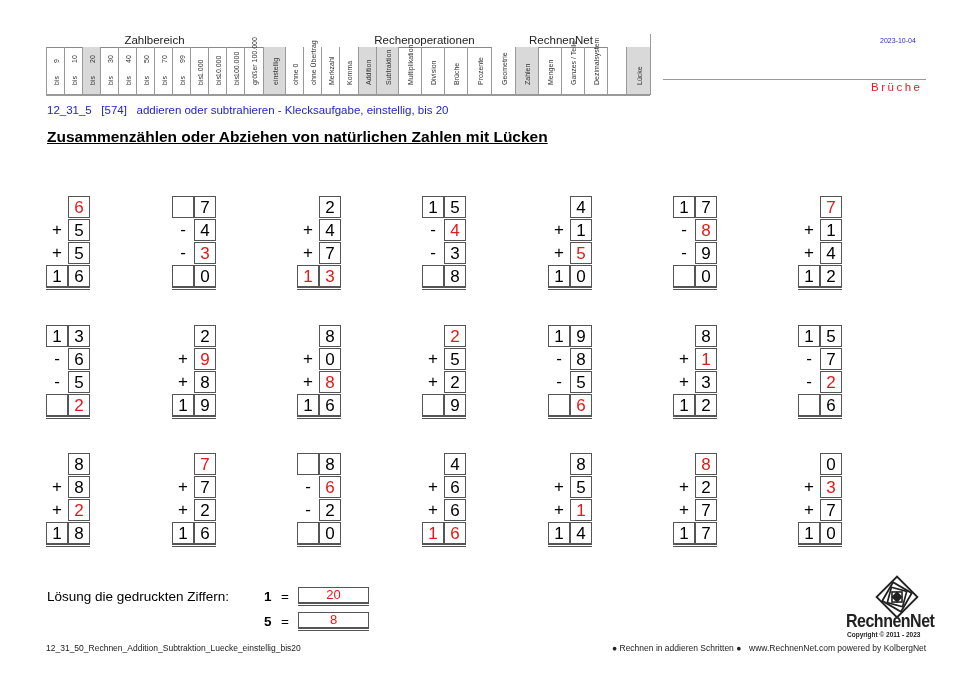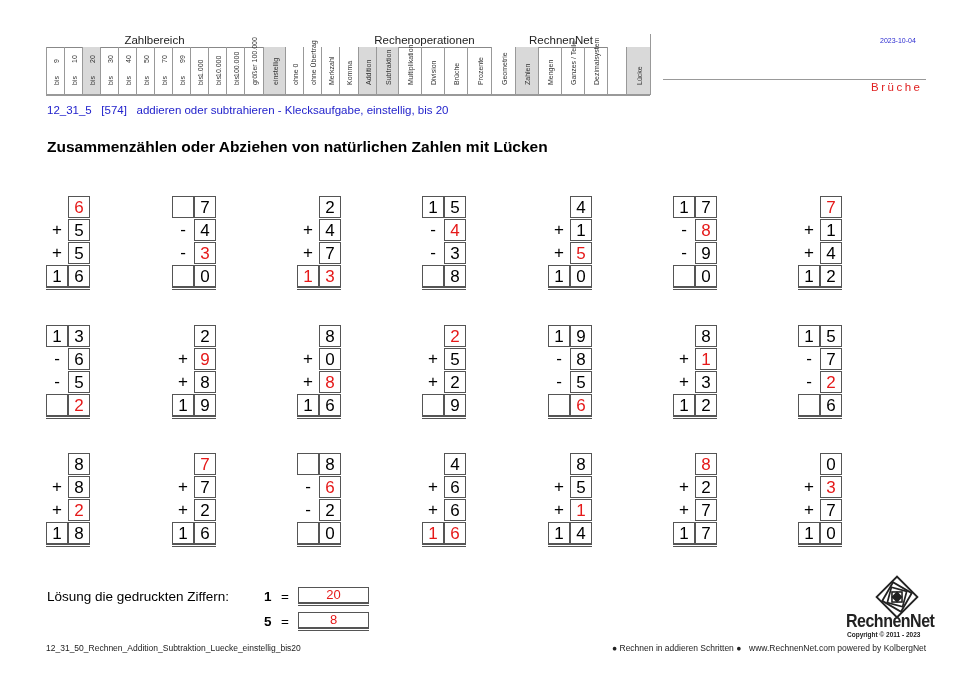--- a/index.html
+++ b/index.html
@@ -13,21 +13,21 @@
   .cat-col.shaded { background:#d9d9d9; }
   .cat-col .vt { position:absolute; left:50%; bottom:3px; transform-origin:0 0; transform:rotate(-90deg) translate(0,-50%); white-space:nowrap; font-size:7px; color:#333; }
   .cat-bottom { position:absolute; left:0; top:60px; height:2px; background:#999; }
   .cat-vline { position:absolute; width:1px; background:#999; }
 
   #date { left:880px; top:37px; font-size:7px; color:#2b2bd0; }
   #rule { left:663px; top:79px; width:263px; height:1px; background:#999; }
   #solution { left:871px; top:81px; font-size:11.5px; letter-spacing:2.5px; color:#e02020; }
 
   #subtitle { left:47px; top:104px; font-size:11.5px; color:#2222cc; white-space:pre; }
-  #title { left:47px; top:138px; font-size:15.5px; font-weight:bold; color:#000; }
+  #title { left:47px; top:128px; font-size:15.5px; font-weight:bold; color:#000;text-decoration:underline; }
 
   
   .prob { position:absolute; width:46px; height:96px; }
   .cell { position:absolute; width:22px; height:22px; box-sizing:border-box; font-size:17px; line-height:22px; text-align:center; }
   .cell.box { border:1px solid #555; }
   .cell.red { color:#e51919; }
   .op { position:absolute; width:22px; height:22px; font-size:17px; line-height:22px; text-align:center; }
   .dbl { position:absolute; height:3px; border-top:1px solid #555; border-bottom:1px solid #555; box-sizing:border-box; }
 
   #count-label { left:47px; top:589px; font-size:13.5px; }

